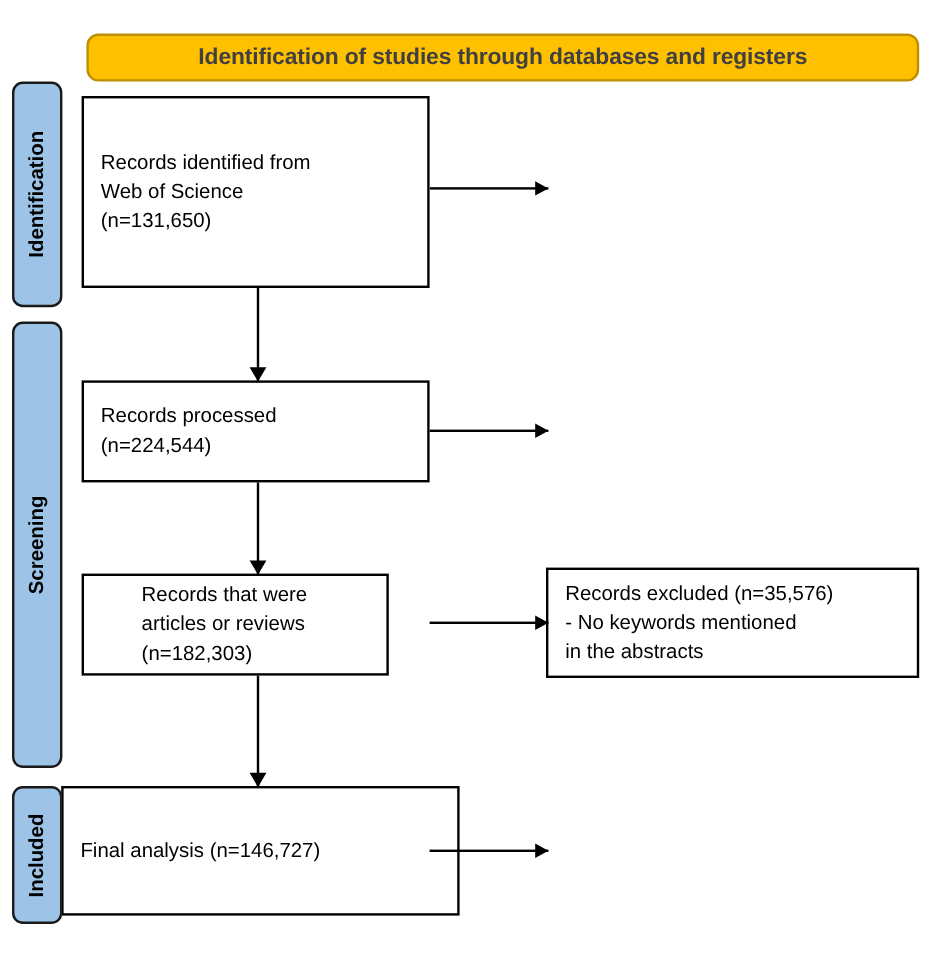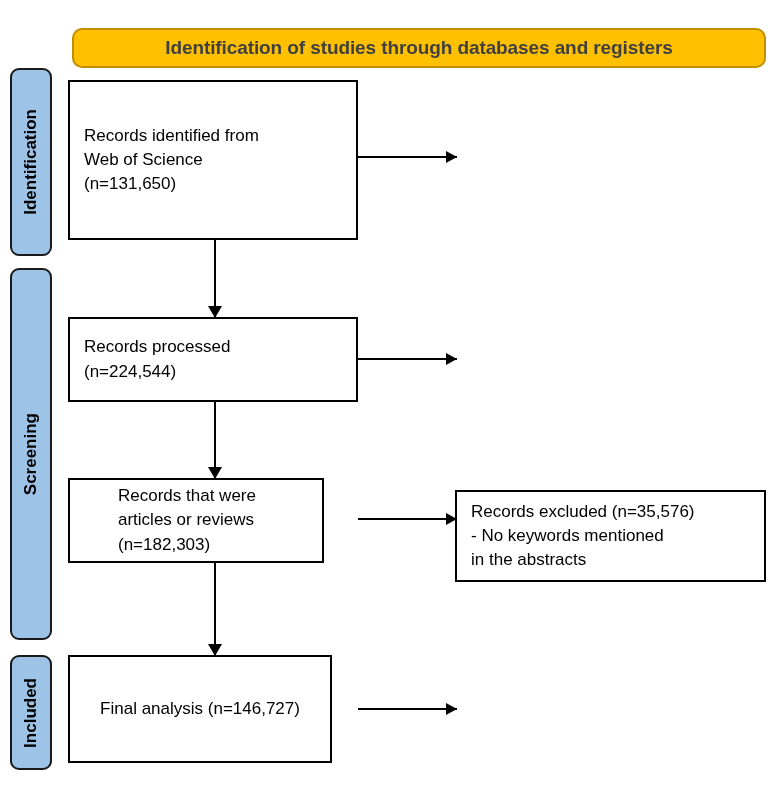--- a/index.html
+++ b/index.html
@@ -77,26 +77,26 @@
     font-size: 17px;
     line-height: 1.42;
     color: #000000;
     white-space: pre-line;
   }
 
   
   #box-identified  { left: 68px; top: 80px;  width: 290px; height: 160px; }
   #box-processed   { left: 68px; top: 317px; width: 290px; height: 85px;  }
   #box-articles    { left: 68px; top: 478px; width: 256px; height: 85px; padding-left: 48px;  }
-  #box-final       { left: 68px; top: 655px; width: 264px; height: 108px; justify-content: center; }
+  #box-final       { left: 51px; top: 655px; width: 332px; height: 108px; }
 
   
   #box-removed     { left: 455px; top: 80px;  width: 311px; height: 160px; }
   #box-excluded-1  { left: 455px; top: 313px; width: 311px; height: 92px;  }
-  #box-excluded-2  { left: 455px; top: 473px; width: 311px; height: 92px; margin-top: 17px;  }
+  #box-excluded-2  { left: 455px; top: 473px; width: 311px; height: 92px;  }
   #box-outcome     { left: 455px; top: 655px; width: 311px; height: 108px; }
 
   
   .arrow-h, .arrow-v {
     position: absolute;
   }
   .arrow-h .shaft {
     position: absolute;
     left: 0;
     top: 50%;

